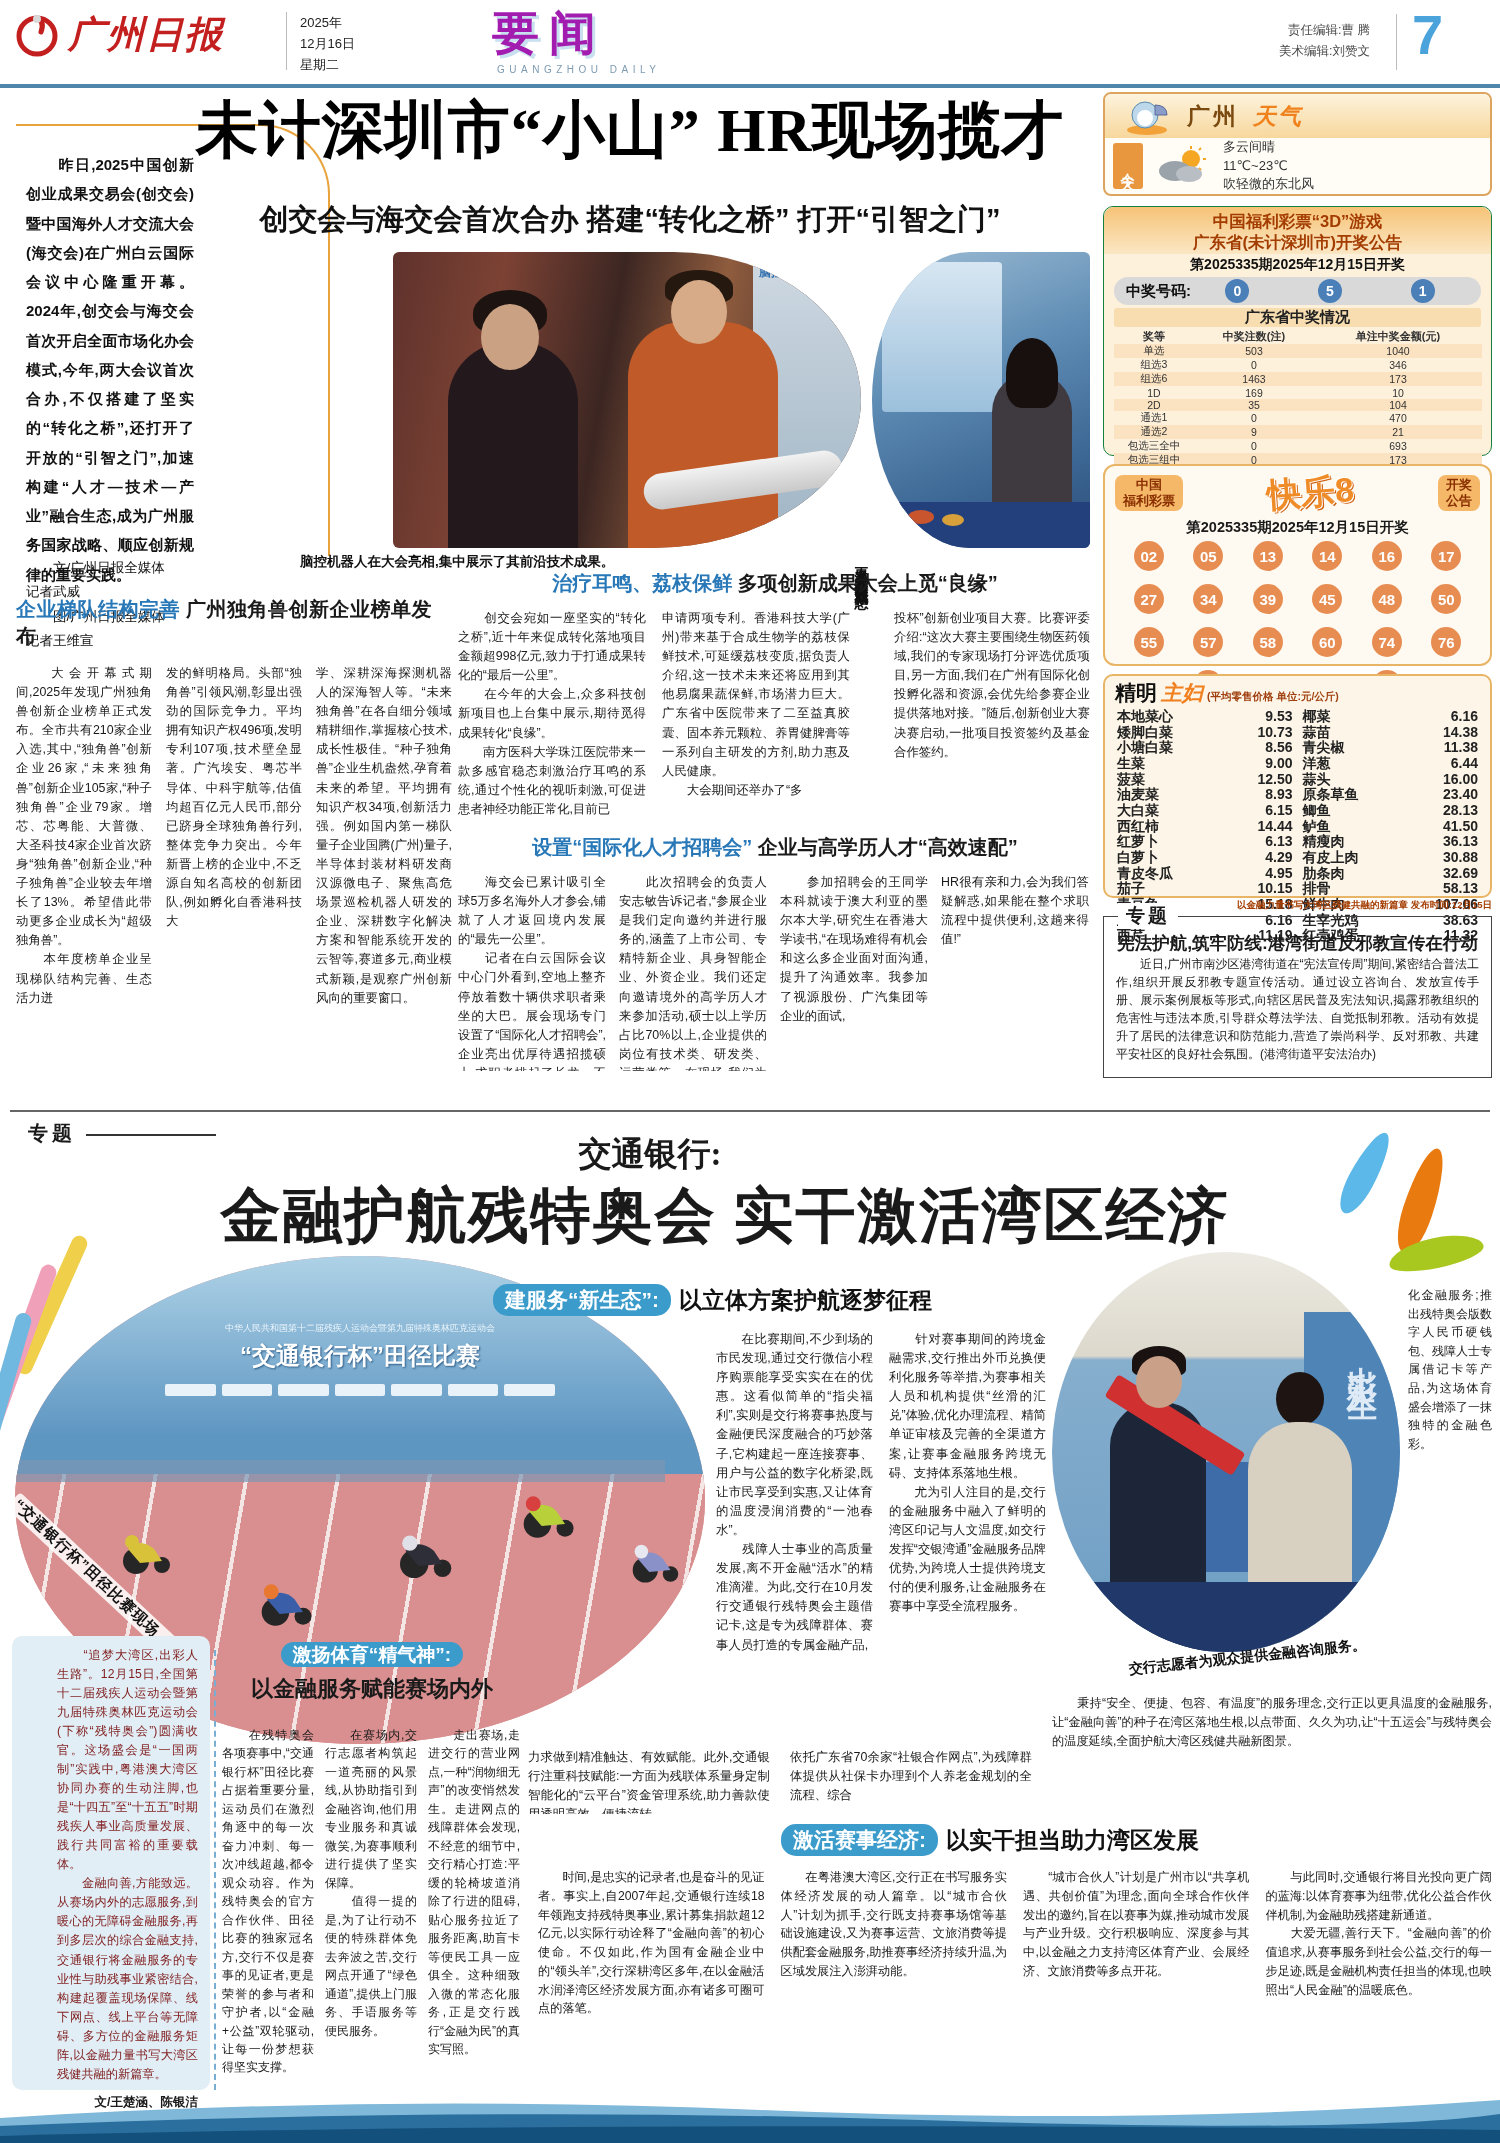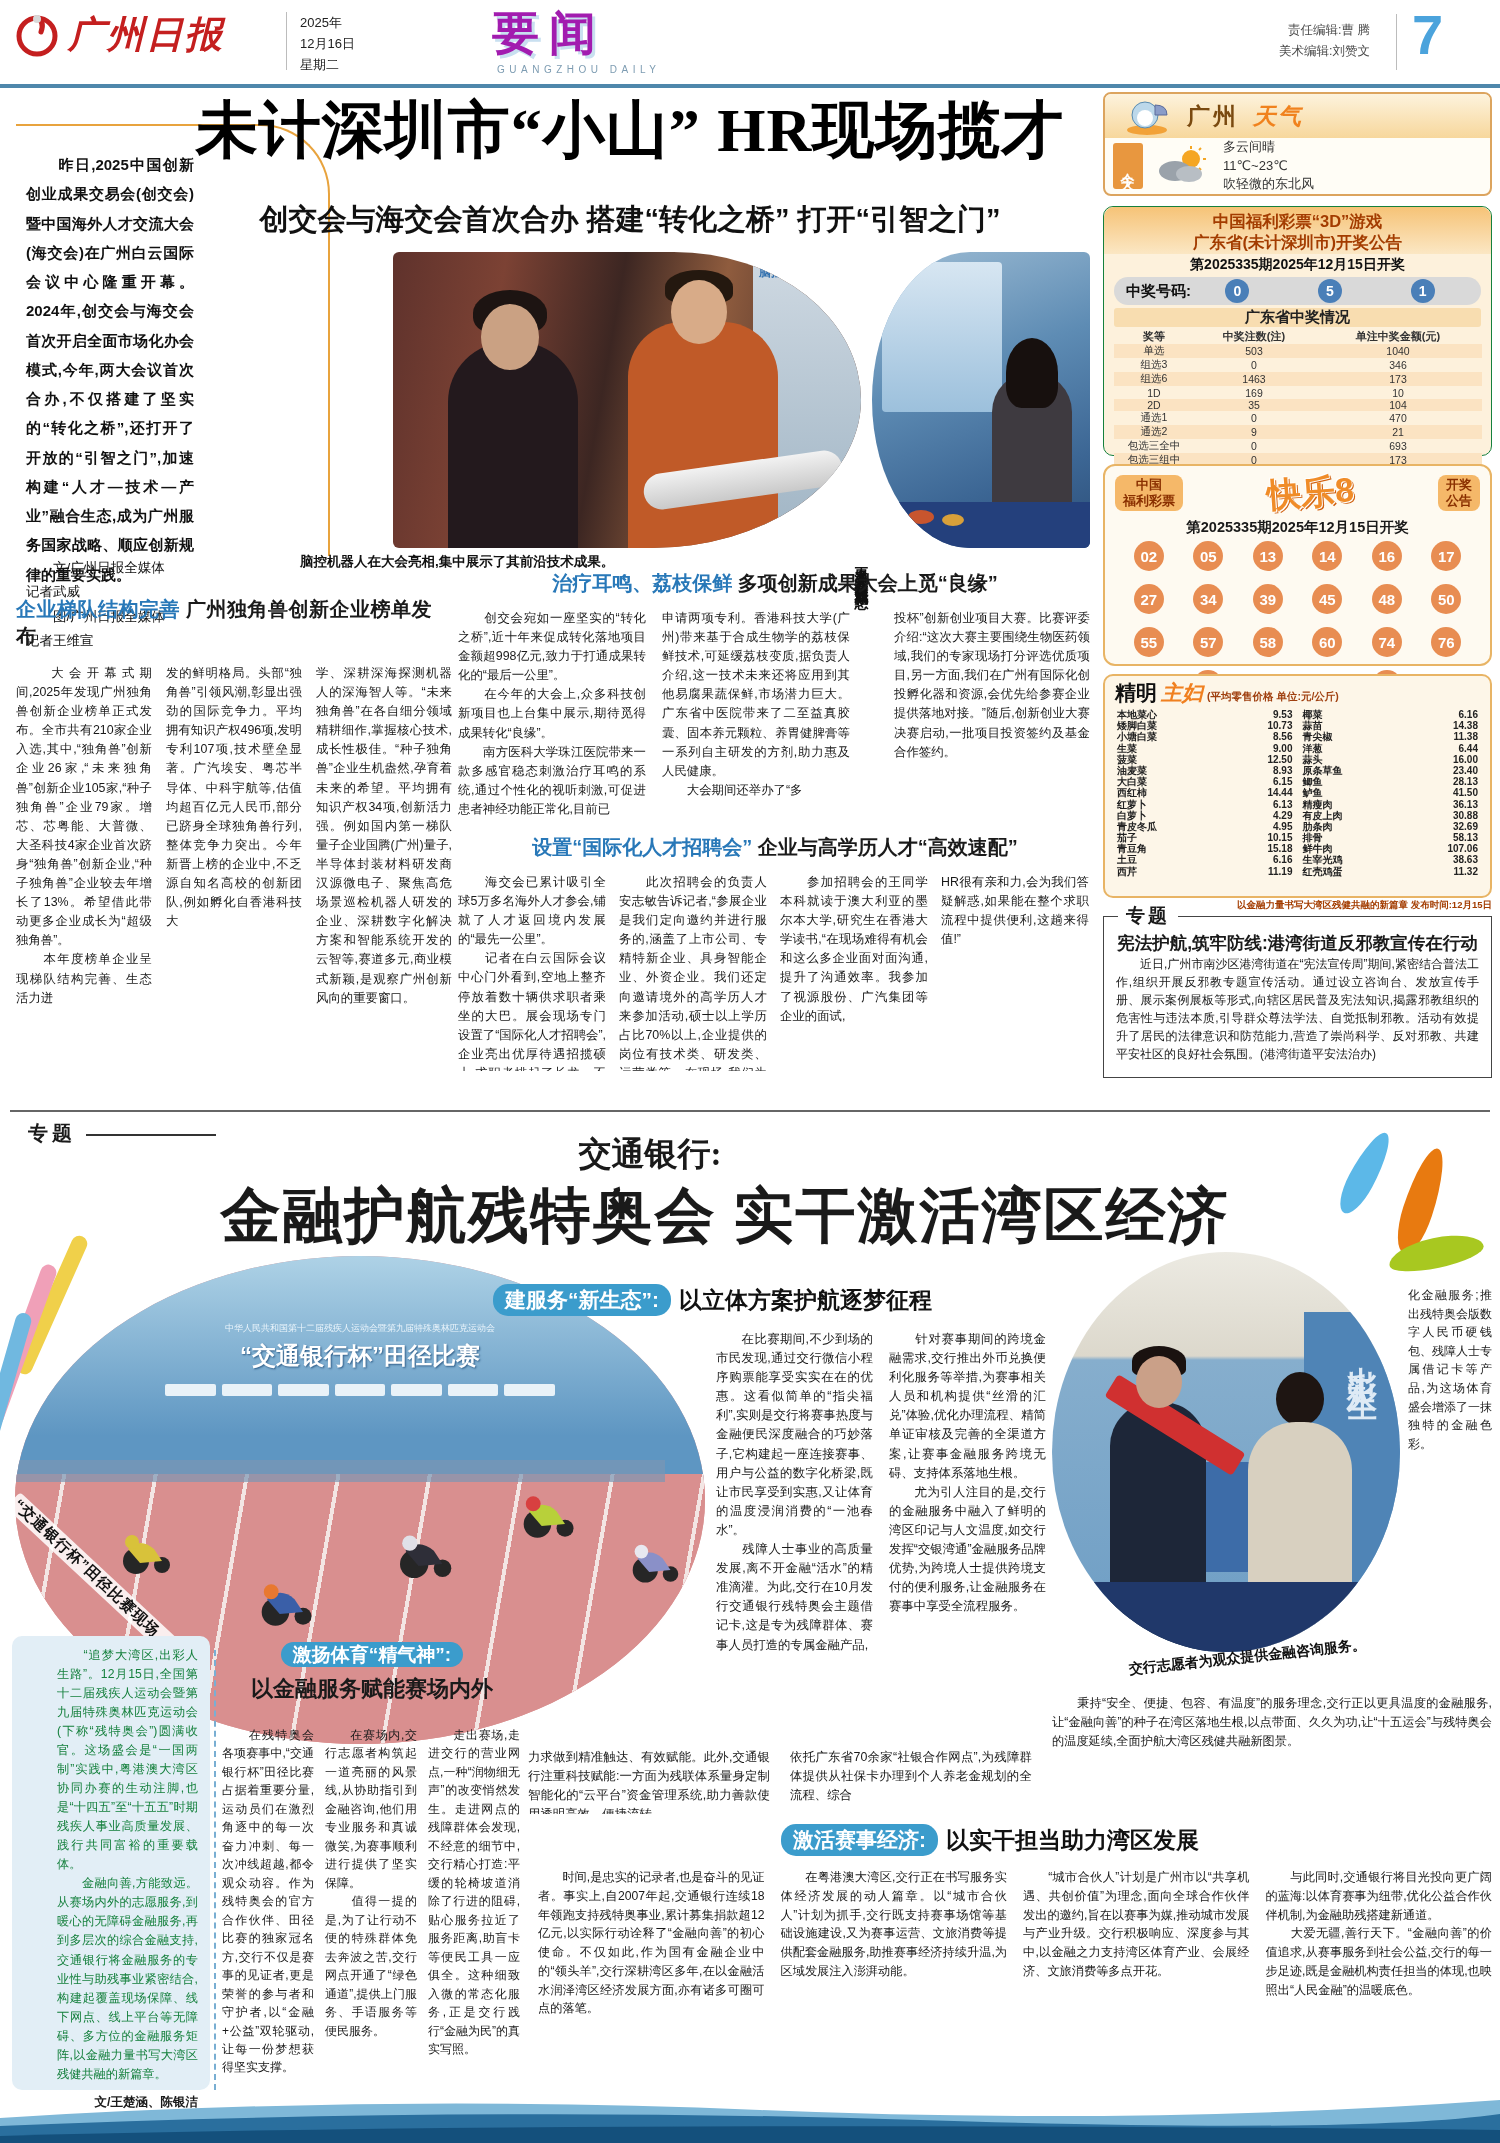--- a/index.html
+++ b/index.html
@@ -112,21 +112,21 @@
   .ball{width:30px;height:30px;border-radius:50%;background:#e88d52;color:#fff;font-weight:900;font-size:15px;
         display:flex;align-items:center;justify-content:center;flex:0 0 30px;margin:0 12px;}
 
   #pm{top:674px;height:224px;border:2px solid #e8b465;border-radius:10px;background:#fdf6e8;}
   .pm-head{display:flex;align-items:baseline;gap:4px;padding:3px 10px 0;}
   .pm-t1{font-size:21px;font-weight:900;color:#111;}
   .pm-t2{font-size:21px;font-weight:900;font-style:italic;color:#f08020;}
   .pm-note{font-size:10.5px;color:#a04010;font-weight:bold;}
   .pm-body{display:flex;gap:10px;padding:2px 12px;}
   .pm-col{flex:1;}
-  .pm-row{display:flex;justify-content:space-between;font-size:10px;font-weight:bold;color:#222;line-height:1.12;}
+  .pm-row{display:flex;justify-content:space-between;font-size:14px;font-weight:bold;color:#222;line-height:1.12;}
   .pm-foot{left:1103px;top:899px;width:389px;text-align:right;font-size:9.5px;color:#a33c00;font-weight:bold;}
 
   #zt{top:916px;height:162px;border:1.5px solid #444;padding:10px 12px 0 12px;}
   .zt-label{position:absolute;top:-14px;left:14px;background:#fff;padding:0 8px;font-size:19px;
             font-weight:bold;font-family:"Liberation Serif","DejaVu Serif",serif;letter-spacing:3px;}
   .zt-title{font-size:17.5px;font-weight:900;text-align:center;margin-top:4px;}
   .zt-body{font-size:12px;line-height:1.5;text-align:justify;white-space:pre-line;color:#191919;}
 
   
   .divider{left:10px;top:1110px;width:1480px;height:0;border-top:2px solid #666;}
@@ -182,21 +182,21 @@
   .cap4{left:1128px;top:1642px;width:360px;font-size:14px;font-weight:bold;transform:rotate(-6deg);color:#111;}
 
   .secB-head{left:222px;top:1642px;width:300px;text-align:center;}
   .secB-head .pill{font-size:19px;}
   .secB-title{font-size:22px;font-weight:900;margin-top:6px;}
   #secB-cols{left:222px;top:1726px;width:300px;display:flex;gap:11px;}
   #secB-cols .col{width:92px;height:396px;font-size:12px;}
 
   #left-panel{left:12px;top:1636px;width:198px;height:454px;background:#e2eef6;border-radius:10px;
               padding:10px 12px;box-sizing:border-box;}
-  #left-panel .p{font-size:12.2px;line-height:1.56;text-align:justify;white-space:pre-line;color:#15803d;margin-left:33px;}
+  #left-panel .p{font-size:12.2px;line-height:1.56;text-align:justify;white-space:pre-line;color:#7f1d1d;margin-left:33px;}
   .credits{text-align:right;font-size:12.5px;font-weight:bold;margin-top:8px;line-height:1.7;}
 
   .secC-head{left:560px;top:1824px;width:860px;display:flex;align-items:center;gap:8px;justify-content:center;}
   #secC-cols{left:538px;top:1868px;width:954px;display:flex;gap:16px;}
   #secC-cols .col{width:227px;height:246px;font-size:12.2px;}
 
   .dash{border-left:2px dashed #79aed2;}
   .footer-sv{left:0;top:2092px;}
 </style>
 </head>

